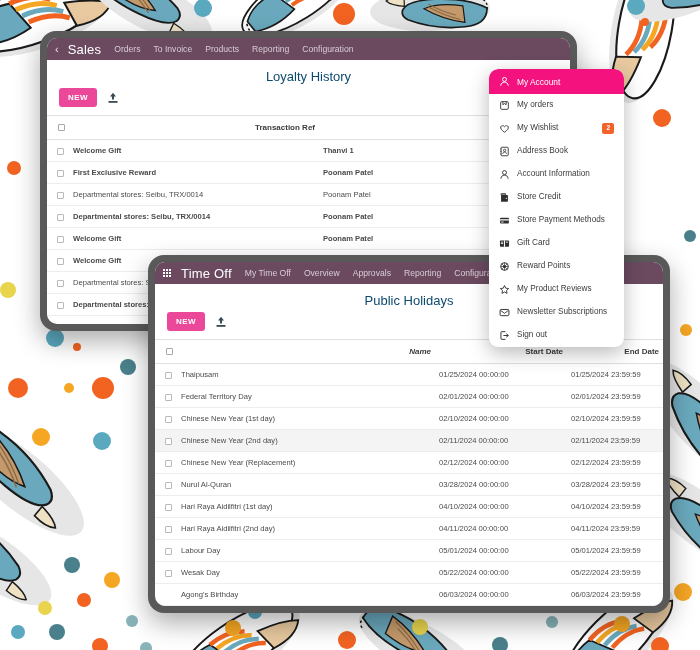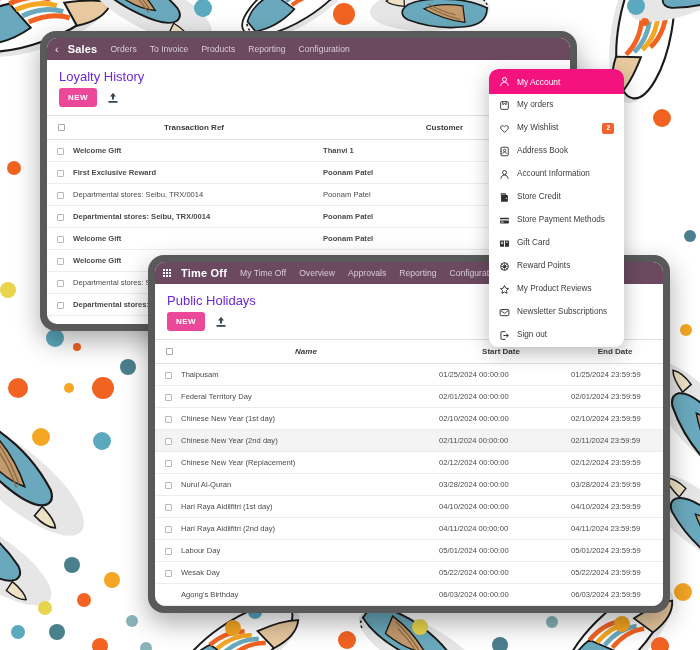--- a/index.html
+++ b/index.html
@@ -39,51 +39,51 @@
     height: 22px;
     display: flex;
     align-items: center;
     padding: 0 8px;
     gap: 13px;
     color: #e8dfe5;
     font-size: 9.5px;
   }
   .topbar .brand {
     color: #ffffff;
-    font-size: 11px;
+    font-size: 13px;
     letter-spacing: .2px;
-    font-weight: bold;
   }
   .topbar .menu-item { color: #d9cdd5; font-size: 8.6px; white-space: nowrap; }
   .back-chevron { color:#efe6ec; font-size:11px; line-height:1; margin-right:-4px; }
   .grid-icon { display:inline-block; width:9px; height:9px; margin-right:-4px; }
   .grid-icon i {
     float:left; width:2px; height:2px; background:#fff; margin:0 1px 1px 0;
   }
 
   .view-title {
     font-size: 13px;
-    color: #6d28d9;
+    color: #0c4a6e;
     padding: 9px 12px 4px 12px;
     font-weight: 400;
+    text-align: center;
   }
   .ctrl-row {
     display:flex; align-items:center; gap:10px;
     padding: 0 12px 8px 12px;
   }
   .btn-new {
     background:#ec4899; color:#fff;
     font-size:8px; font-weight:bold; letter-spacing:.5px;
     padding:5px 9px; border-radius:3px;
   }
   .icon-upload { width:12px; height:12px; display:block; }
 
   table.list { width:100%; border-collapse: collapse; }
   table.list th {
-    text-align:center;
+    text-align:right;
     font-size:8px; color:#3c3c3c; font-weight:bold;
     padding:7px 4px;
     border-top:1px solid #dfdfdf;
     border-bottom:1px solid #dfdfdf;
     background:#fff;
   }
   table.list td {
     font-size:7.6px;
     padding:6px 4px;
     border-bottom:1px solid #ededed;

